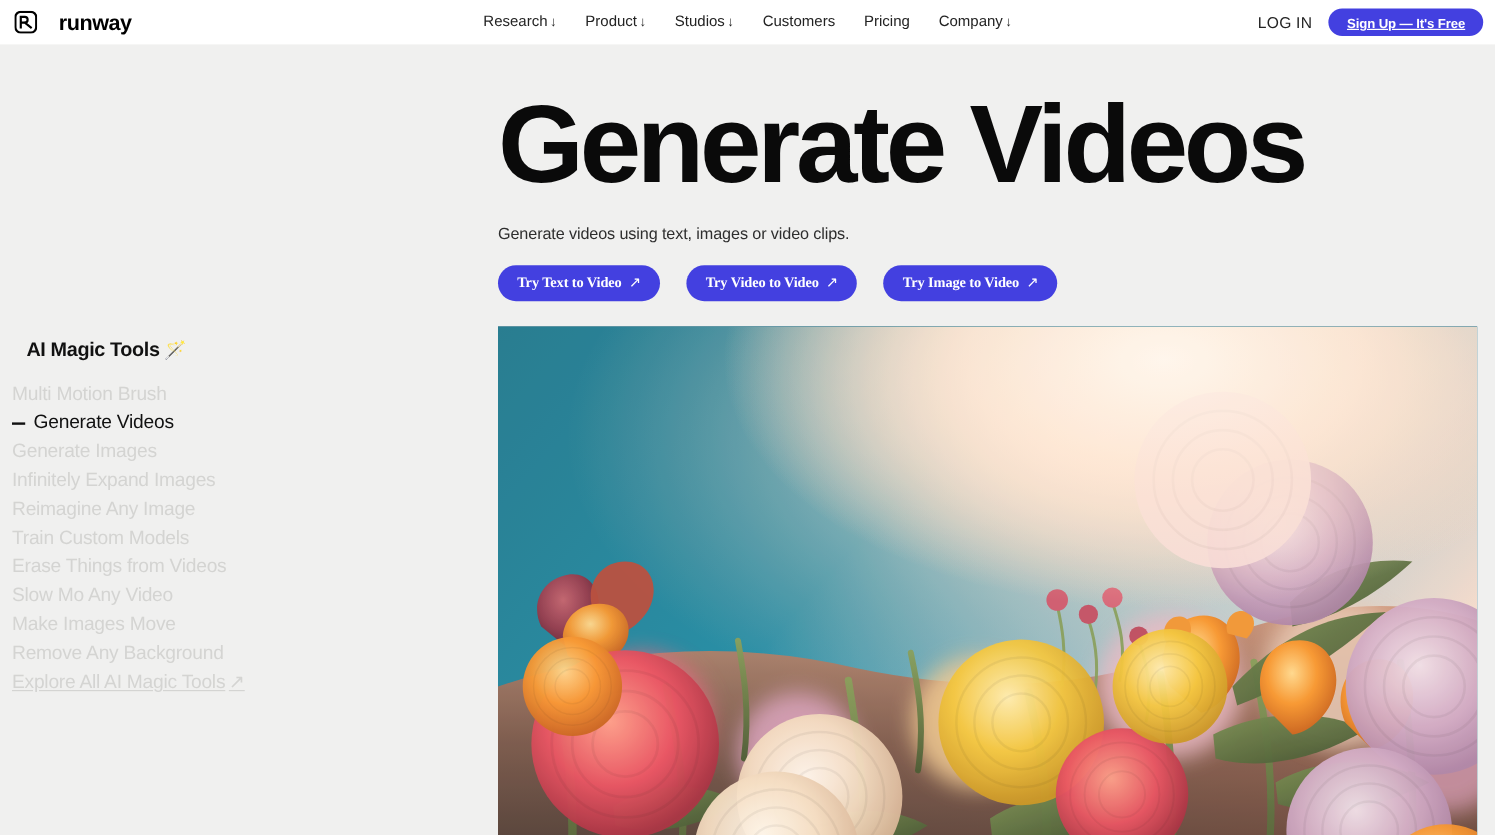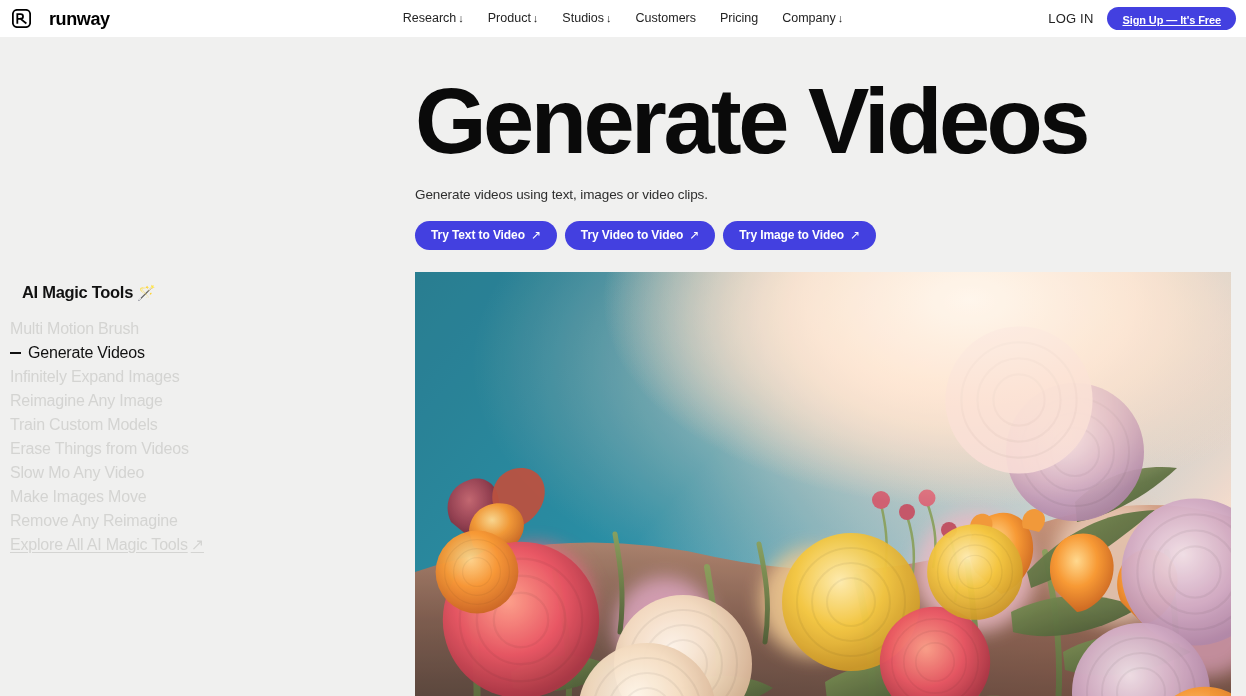--- a/index.html
+++ b/index.html
@@ -183,22 +183,23 @@
 
   .hero-sub {
     font-size: 13.5px;
     color: #2e2e2e;
     margin-top: 20px;
     letter-spacing: -0.1px;
   }
 
   .cta-row {
     display: flex;
-    gap: 8px;
+    gap: 22px;
     margin-top: 19px;
+    font-family: Liberation Serif, serif;
   }
 
   .cta {
     background: #4340e0;
     color: #fff;
     font-size: 12px;
     font-weight: 700;
     border: none;
     border-radius: 999px;
     padding: 7px 16px 8px;
@@ -265,39 +266,42 @@
 
     <ul class="tool-list">
       <li class="tool-item">
           <span>Multi Motion Brush</span>
         </li>
       <li class="tool-item active">
           <span class="dash"></span>
           <span>Generate Videos</span>
         </li>
       <li class="tool-item">
+          <span>Generate Images</span>
+        </li>
+      <li class="tool-item">
           <span>Infinitely Expand Images</span>
         </li>
       <li class="tool-item">
           <span>Reimagine Any Image</span>
         </li>
       <li class="tool-item">
           <span>Train Custom Models</span>
         </li>
       <li class="tool-item">
           <span>Erase Things from Videos</span>
         </li>
       <li class="tool-item">
           <span>Slow Mo Any Video</span>
         </li>
       <li class="tool-item">
           <span>Make Images Move</span>
         </li>
       <li class="tool-item">
-          <span>Remove Any Reimagine</span>
+          <span>Remove Any Background</span>
         </li>
       <li class="tool-item link">
           <span>Explore All AI Magic Tools</span>
           <span class="ne">↗</span>
         </li>
     </ul>
   </div>
 
   <div class="hero">
     <h1 class="hero-title">Generate Videos</h1>

